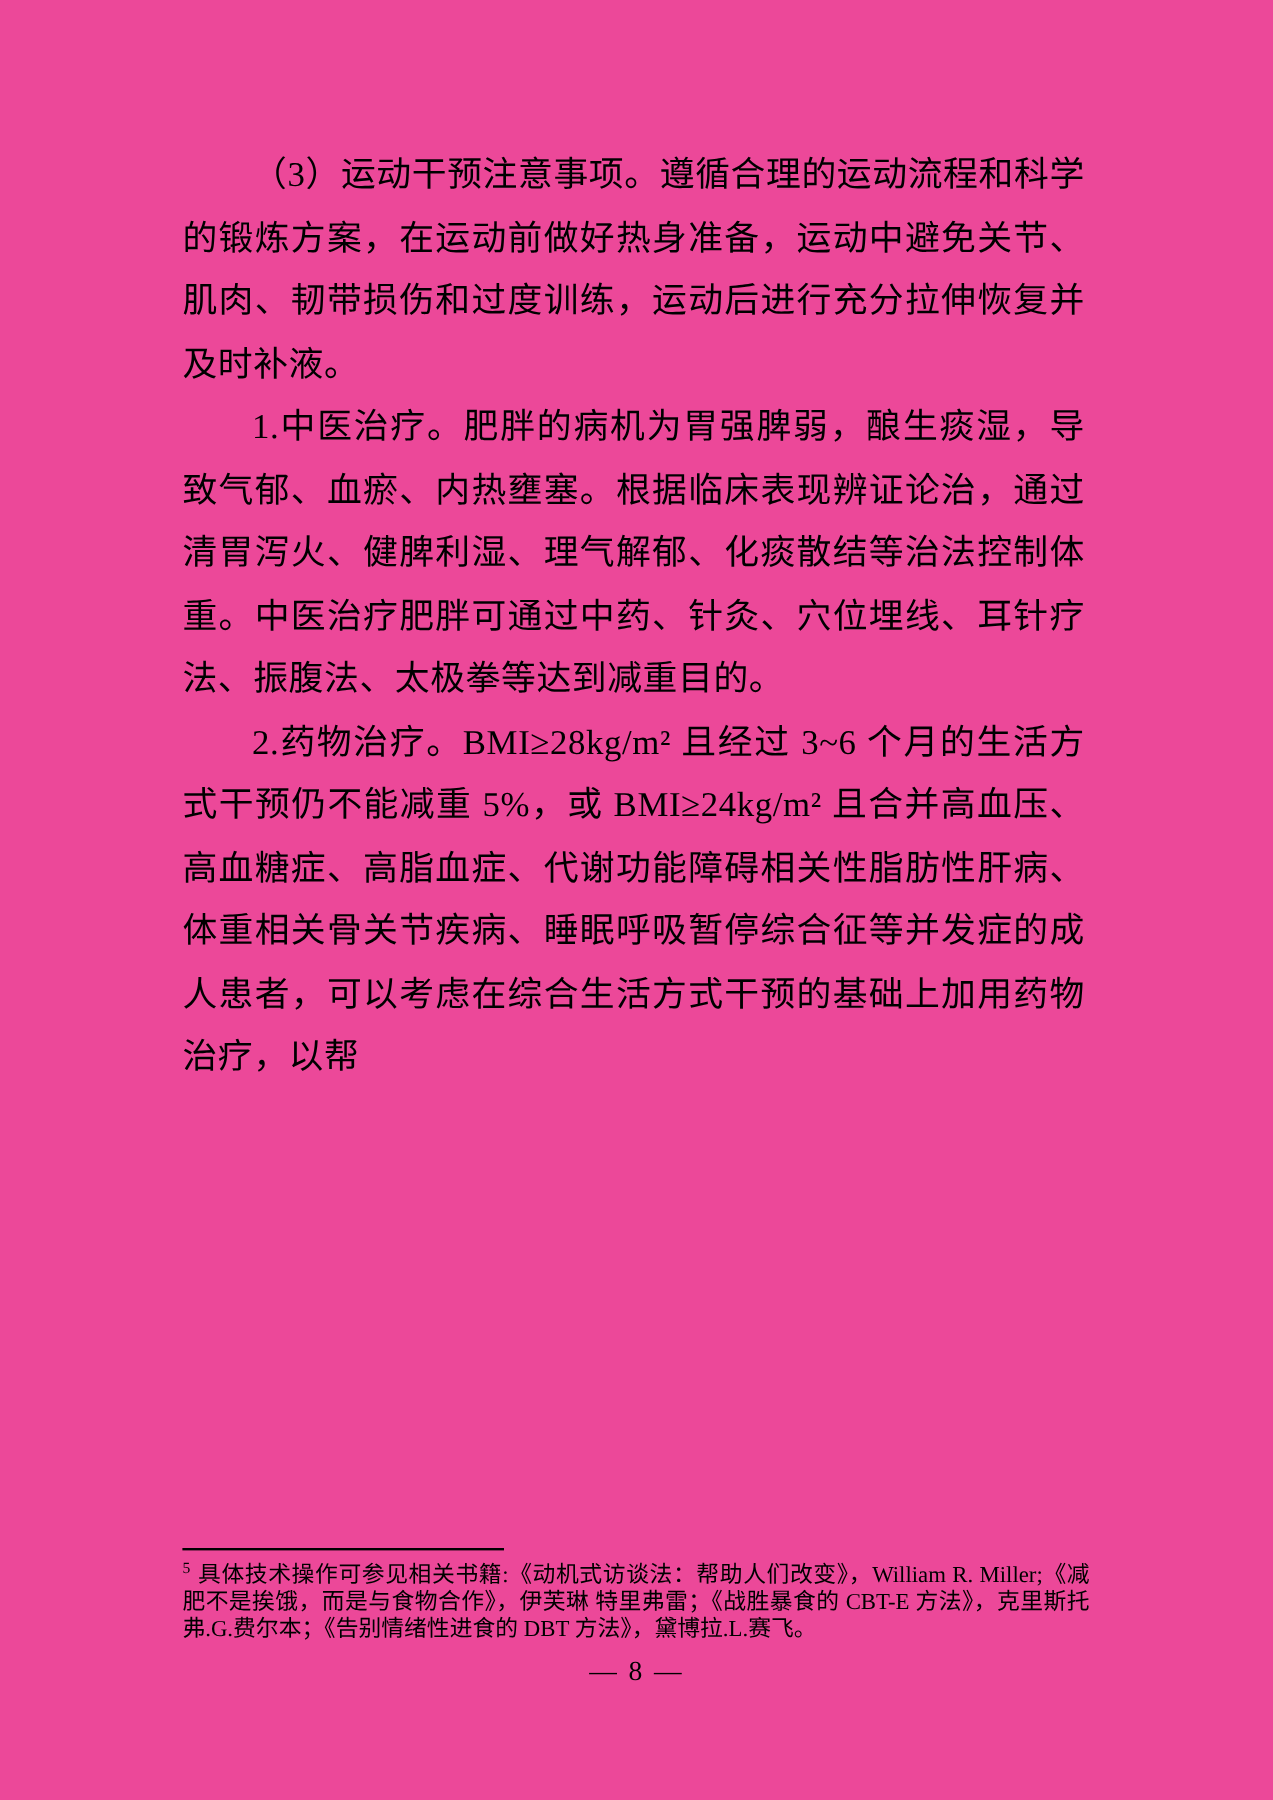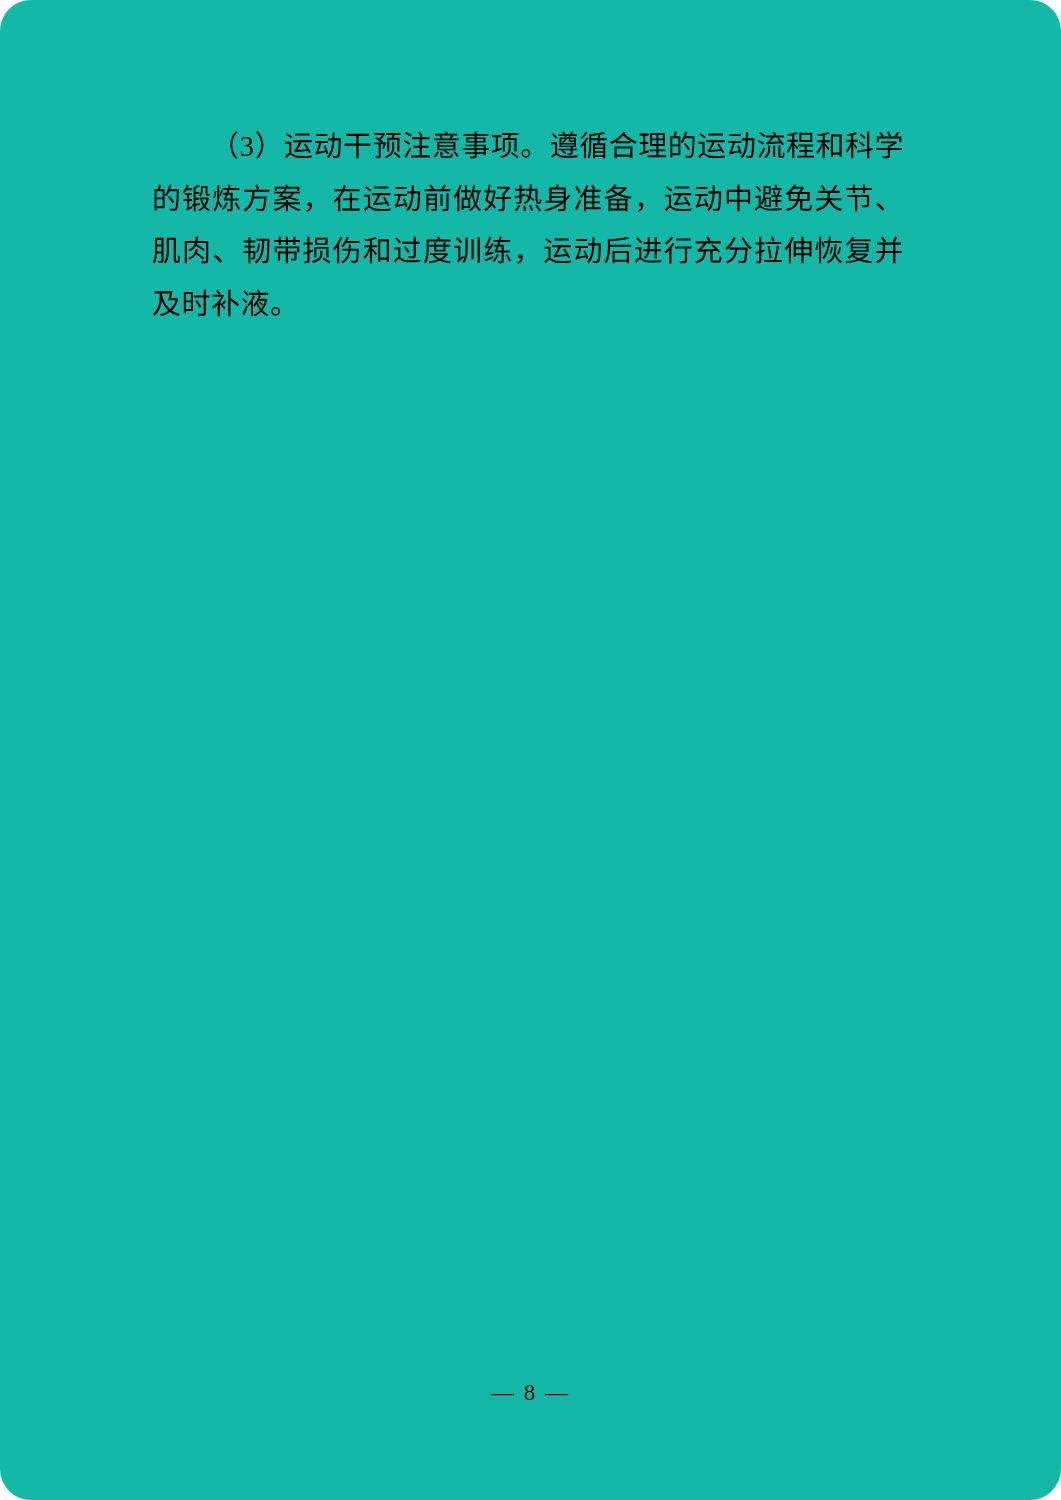--- a/index.html
+++ b/index.html
@@ -5,25 +5,24 @@
   * { box-sizing: border-box; }
   html, body {
     margin: 0;
     padding: 0;
     background: #ffffff;
   }
   .page {
     position: relative;
     width: 1061px;
     height: 1500px;
-    background: #14b8a6;
+    background: #ec4899;
     color: #000000;
     font-family: "Liberation Serif", "DejaVu Serif", serif;
     overflow: hidden;
-    border-radius: 31px;
   }
   .doc-body {
     position: absolute;
     left: 152px;
     top: 120px;
     width: 752px;
   }
   .para {
     margin: 0;
     font-size: 29px;
@@ -69,18 +68,26 @@
     color: #000000;
   }
 </style>
 </head>
 <body>
 
 <div class="page">
 
   <div class="doc-body">
     <p class="para">（3）运动干预注意事项。遵循合理的运动流程和科学的锻炼方案，在运动前做好热身准备，运动中避免关节、肌肉、韧带损伤和过度训练，运动后进行充分拉伸恢复并及时补液。</p>
+    <p class="para">1.中医治疗。肥胖的病机为胃强脾弱，酿生痰湿，导致气郁、血瘀、内热壅塞。根据临床表现辨证论治，通过清胃泻火、健脾利湿、理气解郁、化痰散结等治法控制体重。中医治疗肥胖可通过中药、针灸、穴位埋线、耳针疗法、振腹法、太极拳等达到减重目的。</p>
+    <p class="para">2.药物治疗。BMI≥28kg/m² 且经过 3~6 个月的生活方式干预仍不能减重 5%，或 BMI≥24kg/m² 且合并高血压、高血糖症、高脂血症、代谢功能障碍相关性脂肪性肝病、体重相关骨关节疾病、睡眠呼吸暂停综合征等并发症的成人患者，可以考虑在综合生活方式干预的基础上加用药物治疗，以帮</p>
   </div>
 
+  <div class="footnote">
+    <div class="footnote-divider"></div>
+    <div class="footnote-text">
+      <sup>5</sup><span>具体技术操作可参见相关书籍:《动机式访谈法：帮助人们改变》，William R. Miller;《减肥不是挨饿，而是与食物合作》，伊芙琳 特里弗雷；《战胜暴食的 CBT-E 方法》，克里斯托弗.G.费尔本；《告别情绪性进食的 DBT 方法》，黛博拉.L.赛飞。</span>
+    </div>
+  </div>
 
   <div class="page-number">— 8 —</div>
 
 </div>
 
 </body></html>

